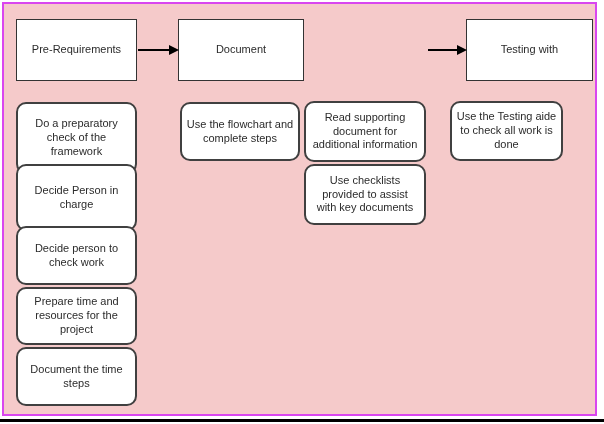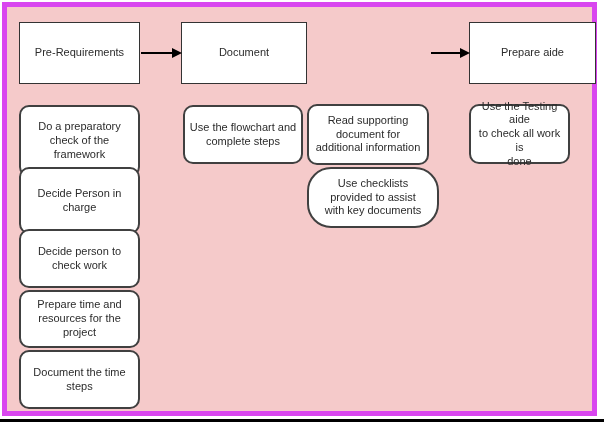--- a/index.html
+++ b/index.html
@@ -13,21 +13,21 @@
     position: relative;
     font-family: "Liberation Sans", sans-serif;
     overflow: hidden;
   }
   .canvas {
     position: absolute;
     left: 2px; top: 2px;
     width: 595px; height: 414px;
     box-sizing: border-box;
     background: #f5caca;
-    border: 5px solid #d946ef;
+    border: 2px solid #d946ef;
   }
   .bottom-rule {
     position: absolute;
     left: 0; top: 419px;
     width: 604px; height: 3px;
     background: #000000;
   }
   .box {
     position: absolute;
     box-sizing: border-box;
@@ -76,37 +76,37 @@
   
   .t-0-0 { left: 12px; top: 98px;  width: 121px; height: 72px; }
   .t-0-1 { left: 12px; top: 160px; width: 121px; height: 67px; }
   .t-0-2 { left: 12px; top: 222px; width: 121px; height: 59px; }
   .t-0-3 { left: 12px; top: 283px; width: 121px; height: 58px; justify-content: center; }
   .t-0-4 { left: 12px; top: 343px; width: 121px; height: 59px; }
   
   .t-1-0 { left: 176px; top: 98px; width: 120px; height: 59px; }
   
   .t-2-0 { left: 300px; top: 97px;  width: 122px; height: 61px; }
-  .t-2-1 { left: 300px; top: 160px; width: 132px; height: 61px; border-radius: 24px; }
+  .t-2-1 { left: 300px; top: 160px; width: 122px; height: 61px; }
   
-  .t-3-0 { left: 462px; top: 97px; width: 101px; height: 60px; }
+  .t-3-0 { left: 446px; top: 97px; width: 113px; height: 60px; }
 </style>
 </head>
 <body>
 
 <div class="canvas">
 
   <div class="box rect stage-0">
     <span class="lbl">Pre-Requirements</span>
   </div>
   <div class="box rect stage-1">
     <span class="lbl">Document</span>
   </div>
   <div class="box rect stage-3">
-    <span class="lbl">Prepare aide</span>
+    <span class="lbl">Testing with</span>
   </div>
 
   <div class="arrow-line arrow1-line"></div>
   <div class="arrow-head arrow1-head"></div>
   <div class="arrow-line arrow2-line"></div>
   <div class="arrow-head arrow2-head"></div>
 
   <div class="box round t-0-0">
     <span class="lbl">Do a preparatory
 check of the

